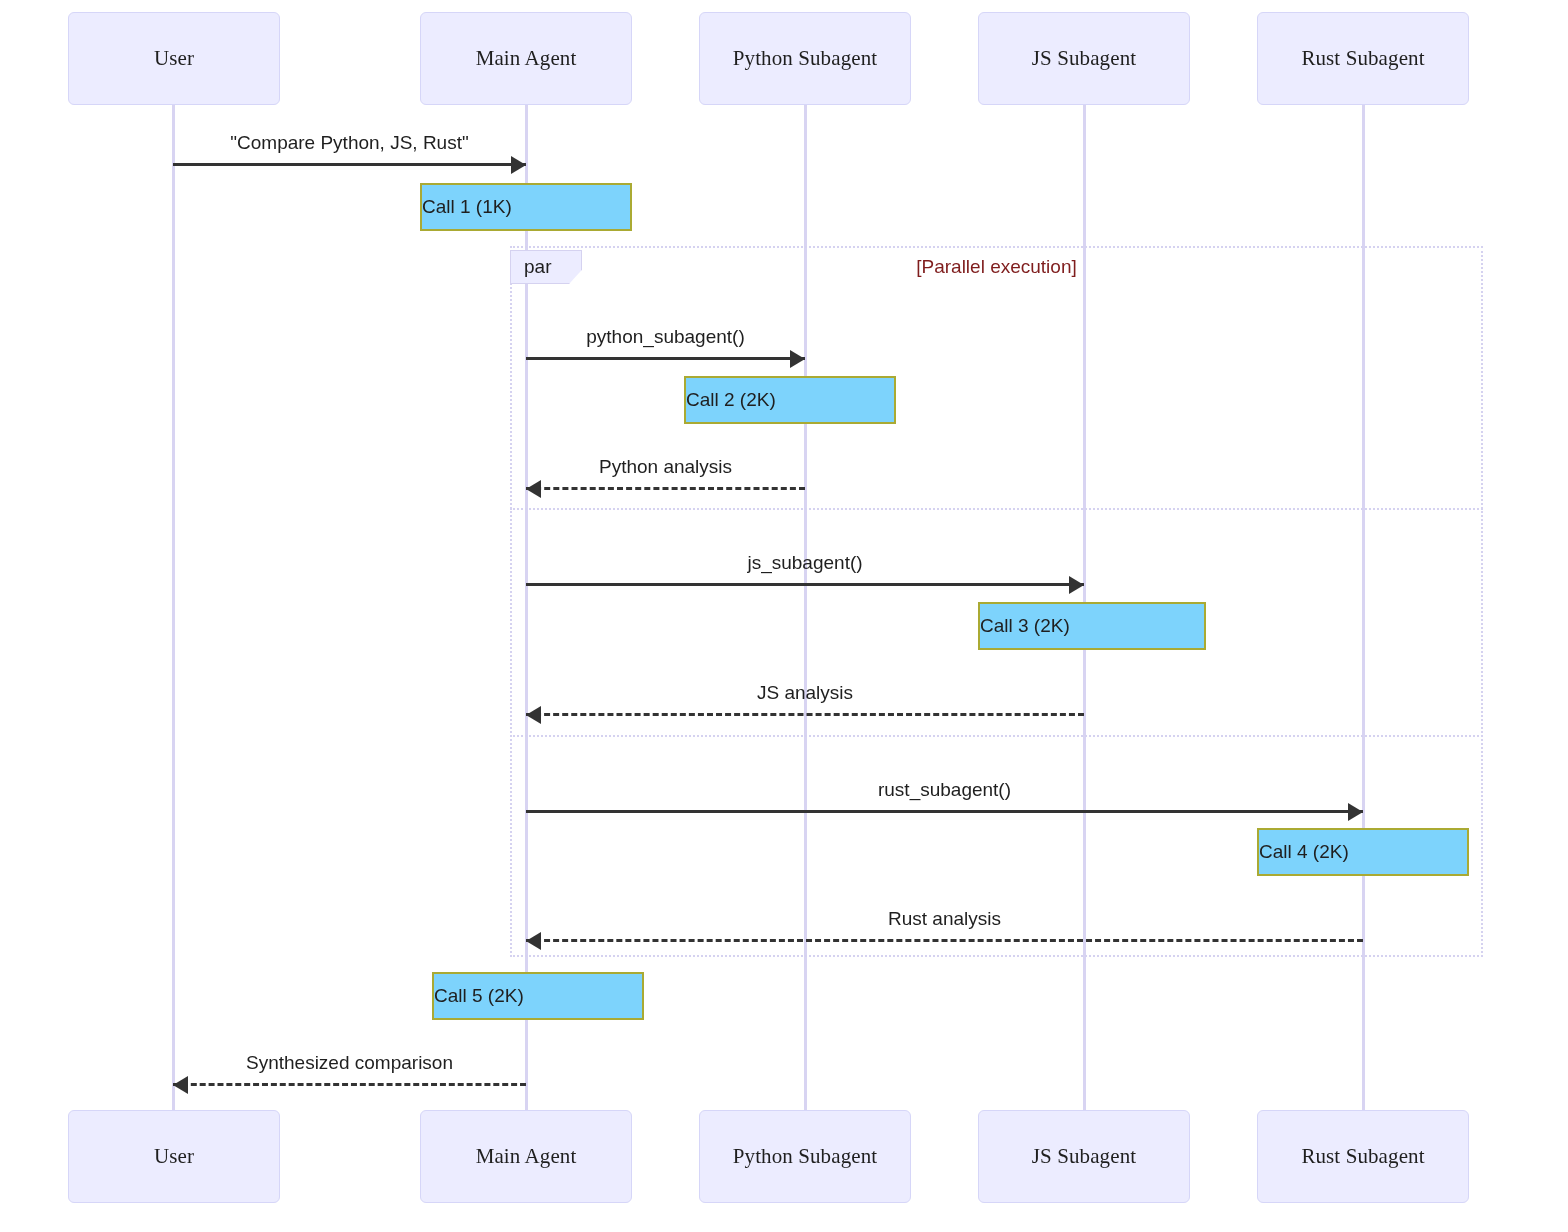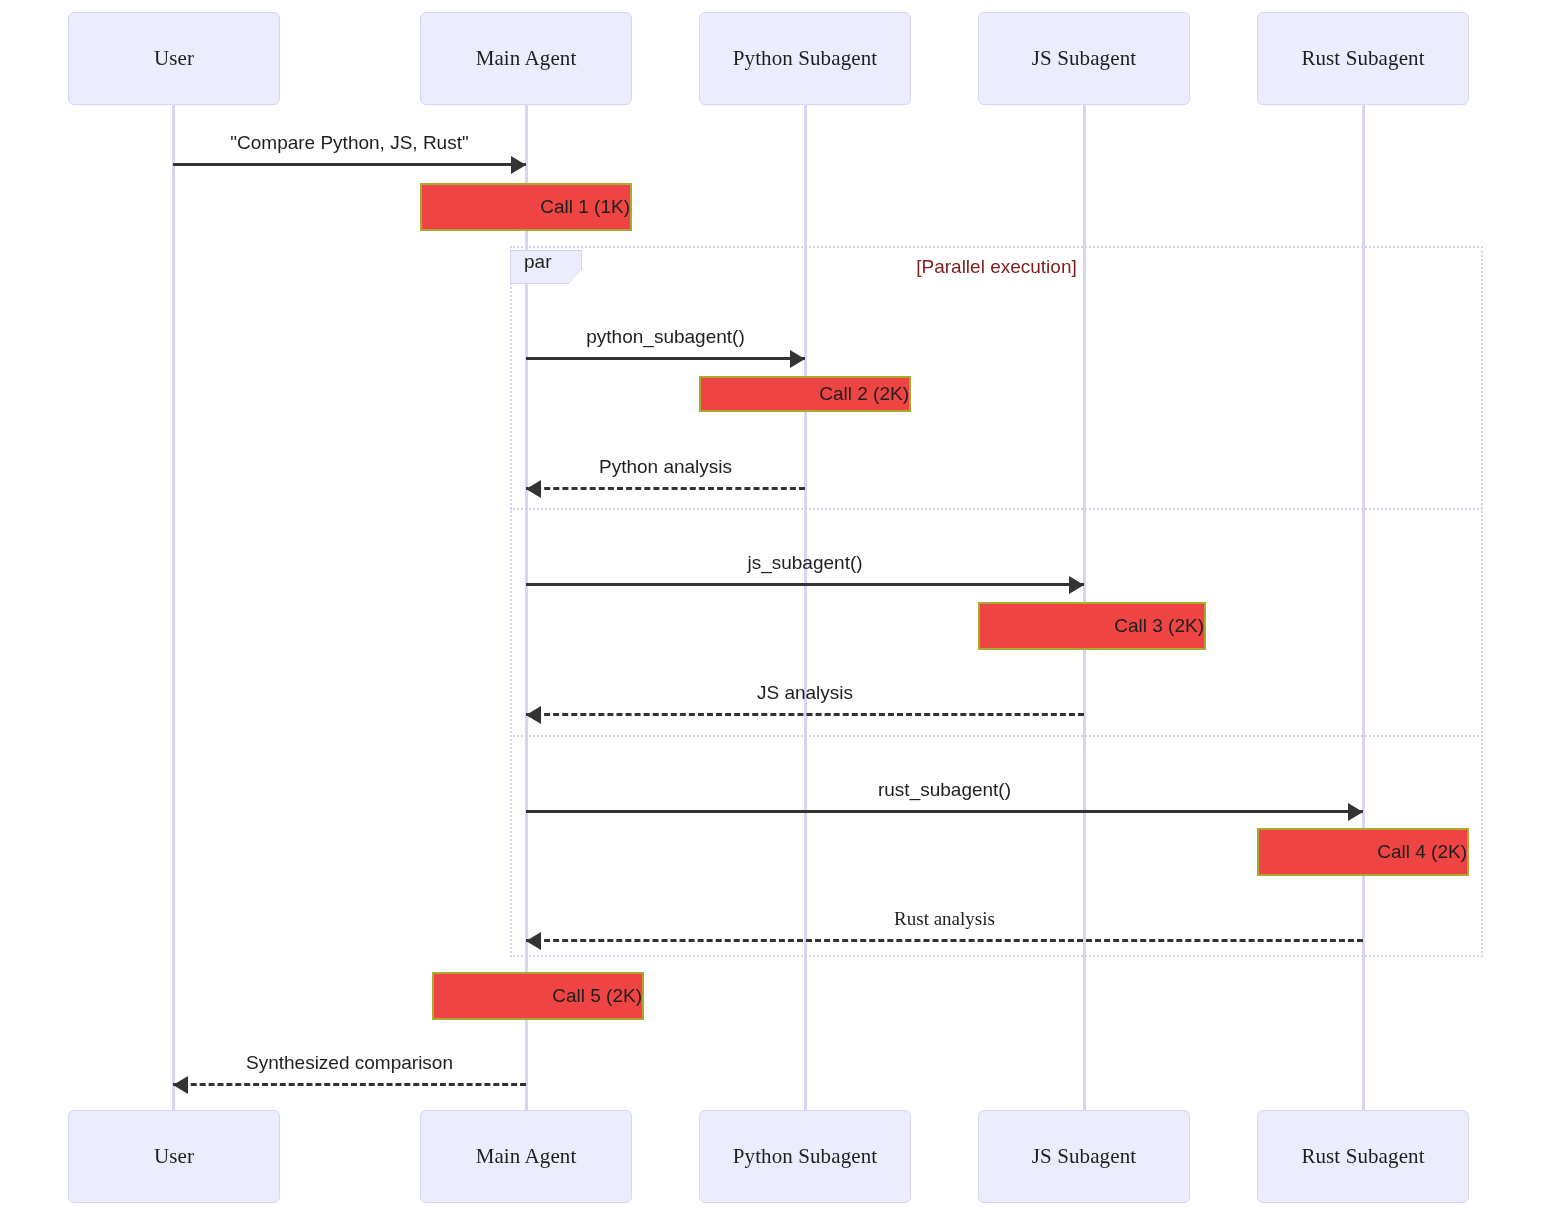--- a/index.html
+++ b/index.html
@@ -51,20 +51,21 @@
     box-sizing: border-box;
     border: 2px dotted #d5d2f0;
     background: transparent;
   }
   .par-tab {
     position: absolute;
     background: #ECECFF;
     border: 1.5px solid #d5d2f0;
     box-sizing: border-box;
     display: flex;
+    align-items: center;
     padding-left: 13px;
     clip-path: polygon(0 0, 100% 0, 100% 58%, 82% 100%, 0 100%);
   }
   .par-tab span {
     font-size: 19px;
     color: #1f1f1f;
   }
   .par-condition {
     position: absolute;
     font-size: 19px;
@@ -105,25 +106,25 @@
     font-size: 19px;
     color: #1f1f1f;
     white-space: nowrap;
     text-align: center;
   }
 
   
   .note-box {
     position: absolute;
     box-sizing: border-box;
-    background: #ef4444;
+    background: #7dd3fc;
     border: 2px solid #aaaa33;
     display: flex;
     align-items: center;
-    justify-content: flex-end;
+    justify-content: flex-start;
   }
   .note-label {
     font-size: 19px;
     color: #1f1f1f;
     white-space: nowrap;
   }
 </style>
 </head>
 <body>
 
@@ -153,28 +154,28 @@
     <div class="arrow-head right" style="left: 1069px; top: 576px;"></div>
     <div class="msg-label" style="left: 526px; top: 552px; width: 558px;">js_subagent()</div>
     <div class="msg-line dashed" style="left: 526px; top: 713px; width: 558px;"></div>
     <div class="arrow-head left" style="left: 526px; top: 706px;"></div>
     <div class="msg-label" style="left: 526px; top: 682px; width: 558px;">JS analysis</div>
     <div class="msg-line solid" style="left: 526px; top: 810px; width: 837px;"></div>
     <div class="arrow-head right" style="left: 1348px; top: 803px;"></div>
     <div class="msg-label" style="left: 526px; top: 779px; width: 837px;">rust_subagent()</div>
     <div class="msg-line dashed" style="left: 526px; top: 939px; width: 837px;"></div>
     <div class="arrow-head left" style="left: 526px; top: 932px;"></div>
-    <div class="msg-label" style="left: 526px; top: 908px; width: 837px; font-family: Liberation Serif, serif;">Rust analysis</div>
+    <div class="msg-label" style="left: 526px; top: 908px; width: 837px;">Rust analysis</div>
     <div class="msg-line dashed" style="left: 173px; top: 1083px; width: 353px;"></div>
     <div class="arrow-head left" style="left: 173px; top: 1076px;"></div>
     <div class="msg-label" style="left: 173px; top: 1052px; width: 353px;">Synthesized comparison</div>
     <div class="note-box" style="left: 420px; top: 183px; width: 212px; height: 48px;">
       <div class="note-label">Call 1 (1K)</div>
     </div>
-    <div class="note-box" style="left: 699px; top: 376px; width: 212px; height: 36px; padding-left: 31px;">
+    <div class="note-box" style="left: 684px; top: 376px; width: 212px; height: 48px;">
       <div class="note-label">Call 2 (2K)</div>
     </div>
     <div class="note-box" style="left: 978px; top: 602px; width: 228px; height: 48px;">
       <div class="note-label">Call 3 (2K)</div>
     </div>
     <div class="note-box" style="left: 1257px; top: 828px; width: 212px; height: 48px;">
       <div class="note-label">Call 4 (2K)</div>
     </div>
     <div class="note-box" style="left: 432px; top: 972px; width: 212px; height: 48px;">
       <div class="note-label">Call 5 (2K)</div>

